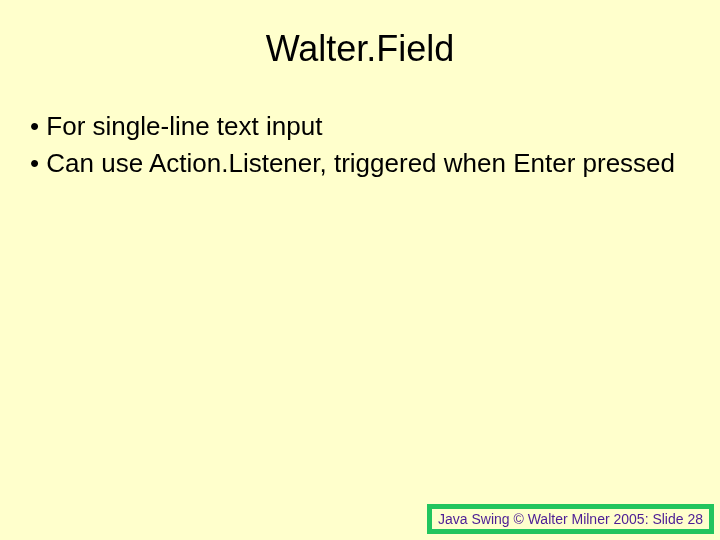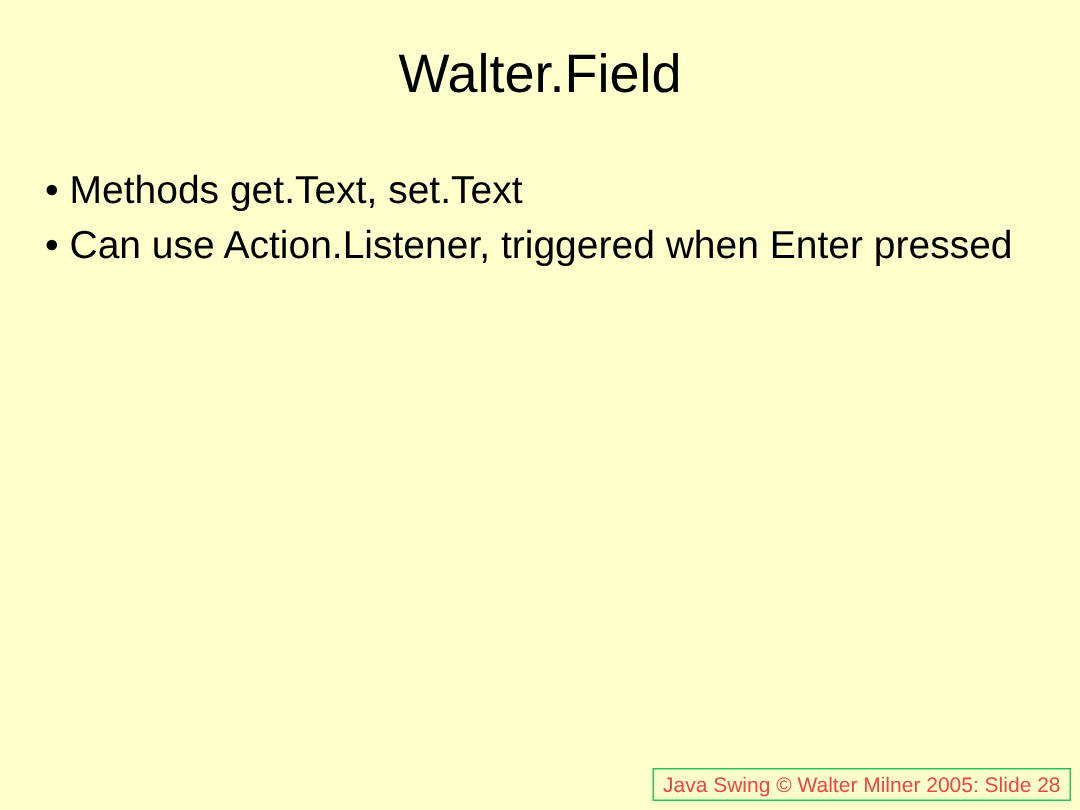--- a/index.html
+++ b/index.html
@@ -32,30 +32,30 @@
       text-indent: -26px;
       margin-bottom: 4px;
     }
     .bullets li::before {
       content: "• ";
     }
     .footer {
       position: absolute;
       bottom: 6px;
       right: 6px;
-      border: 1px solid #22c55e;
+      border: 5px solid #22c55e;
       background: #ffffcc;
       font-size: 14px;
       padding: 2px 6px;
-      color: #ef4444;
+      color: #4c1d95;
     }
   </style>
 </head>
 <body>
 
 <h1 class="title">Walter.Field</h1>
 
 <ul class="bullets">
-  <li>Methods get.Text, set.Text</li>
+  <li>For single-line text input</li>
   <li>Can use Action.Listener, triggered when Enter pressed</li>
 </ul>
 
 <div class="footer">Java Swing © Walter Milner 2005: Slide 28</div>
 
 </body></html>

